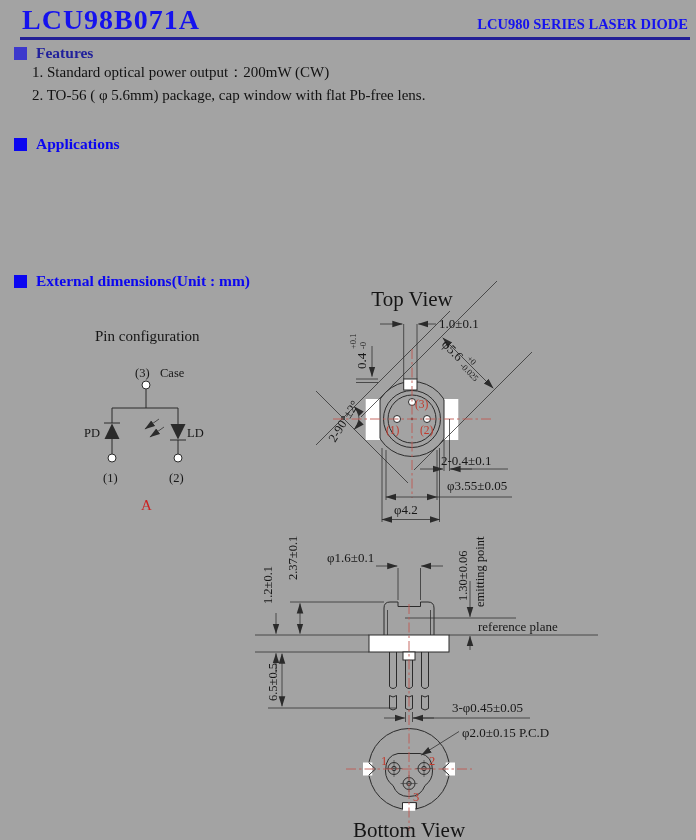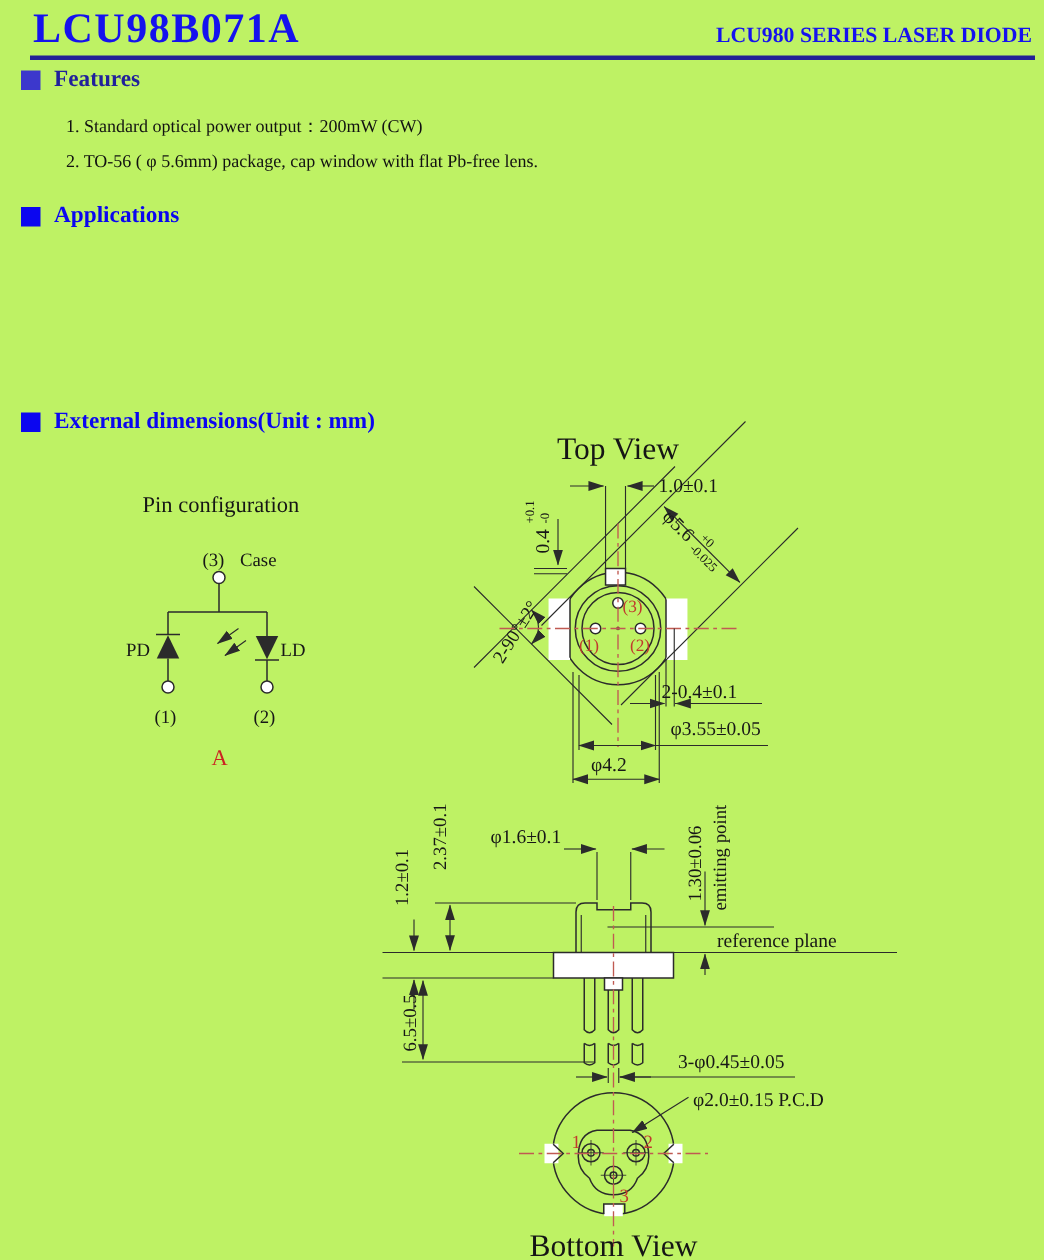--- a/index.html
+++ b/index.html
@@ -1,31 +1,31 @@
 <!DOCTYPE html>
 <html style="--title_blue: #1512ee; --rule_blue: #232096; --features_text: #21219b; --features_square: #3c38cc; --accent_blue: #0b06f0; --line_dark: #2b2b2b; --dim_text: #171717; --red_line: #c05a52; --red_text: #c13a2d;"><head>
 <meta charset="utf-8">
 <style>
   html,body{margin:0;padding:0;background:#888;}
-  .page{position:relative;width:696px;height:840px;background:#bef264;overflow:hidden;
+  .page{position:relative;width:696px;height:840px;background:#a3a3a3;overflow:hidden;
         font-family:"Liberation Serif","DejaVu Serif",serif;color:#111;}
   .part-number{position:absolute;left:22px;top:4px;font-size:28px;font-weight:bold;
         letter-spacing:1px;color:var(--title_blue);}
   .series-title{position:absolute;right:8px;top:16px;font-size:14.5px;font-weight:bold;
         color:var(--title_blue);margin-left:37px;}
   .header-rule{position:absolute;left:20px;right:6px;top:37px;height:3px;background:var(--rule_blue);}
   .sec-head{position:absolute;display:flex;align-items:center;gap:9px;font-weight:bold;font-size:15.5px;justify-content:space-between;}
   .sec-head .sq{width:13px;height:13px;flex:0 0 auto;}
   .sec-features{left:14px;top:44px;color:var(--features_text);}
   .sec-features .sq{background:var(--features_square);}
   .sec-apps{left:14px;top:135px;color:var(--accent_blue);}
   .sec-apps .sq{background:var(--accent_blue);}
   .sec-dims{left:14px;top:272px;color:var(--accent_blue);font-family:Liberation Serif, serif;}
   .sec-dims .sq{background:var(--accent_blue);}
-  ul.plain{list-style:none;margin:12px;padding:0;position:absolute;font-size:12px;}
+  ul.plain{list-style:none;margin:0;padding:0;position:absolute;font-size:15px;}
   ul.plain li{line-height:23px;height:23px;white-space:nowrap;}
   .features-list{left:32px;top:61px;}
   .apps-list{left:32px;top:158px;}
   svg.diagram{position:absolute;left:0;top:280px;}
   .ln{stroke:var(--line_dark);stroke-width:1;fill:none;}
   .lnf{stroke:var(--line_dark);stroke-width:1;fill:#fff;}
   .dim{stroke:var(--line_dark);stroke-width:0.75;fill:none;}
   .thin{stroke:var(--line_dark);stroke-width:0.55;fill:none;}
   .fill-dark{fill:var(--line_dark);stroke:none;}
   .wht{fill:#fff;stroke:none;}

